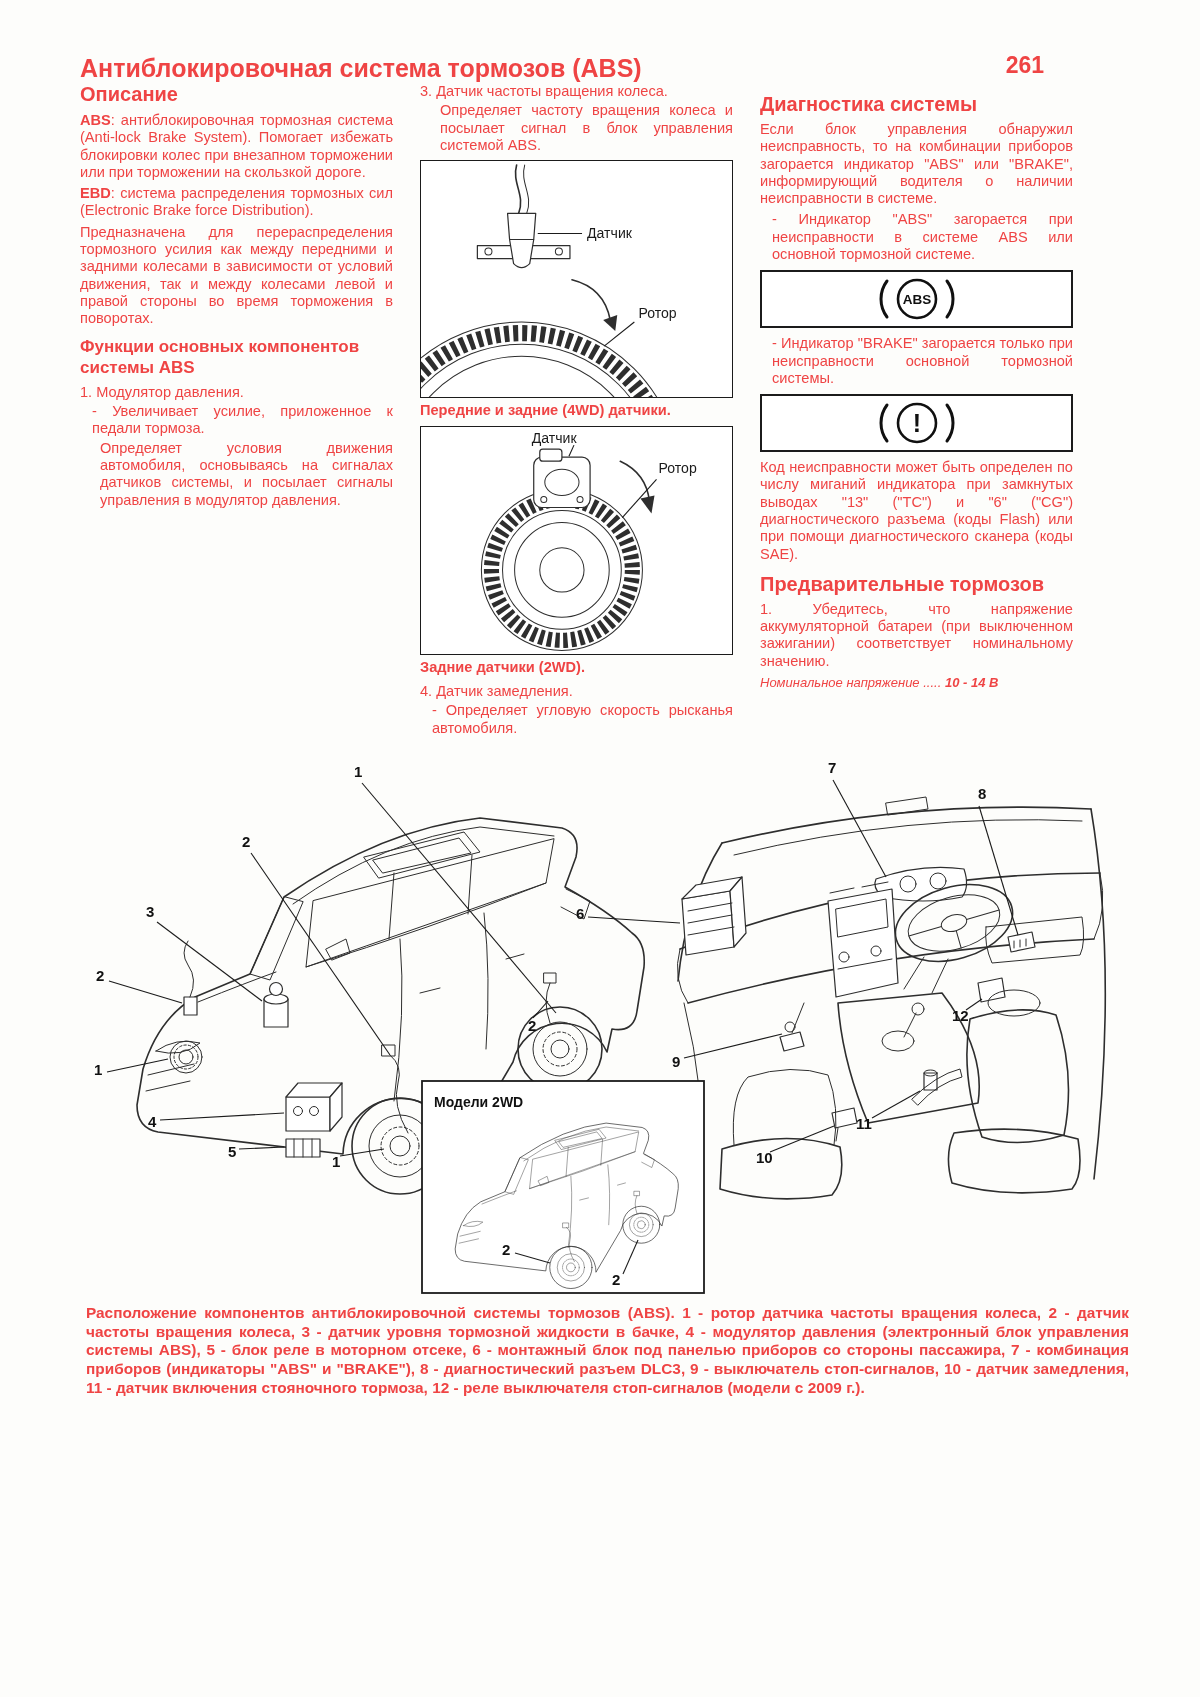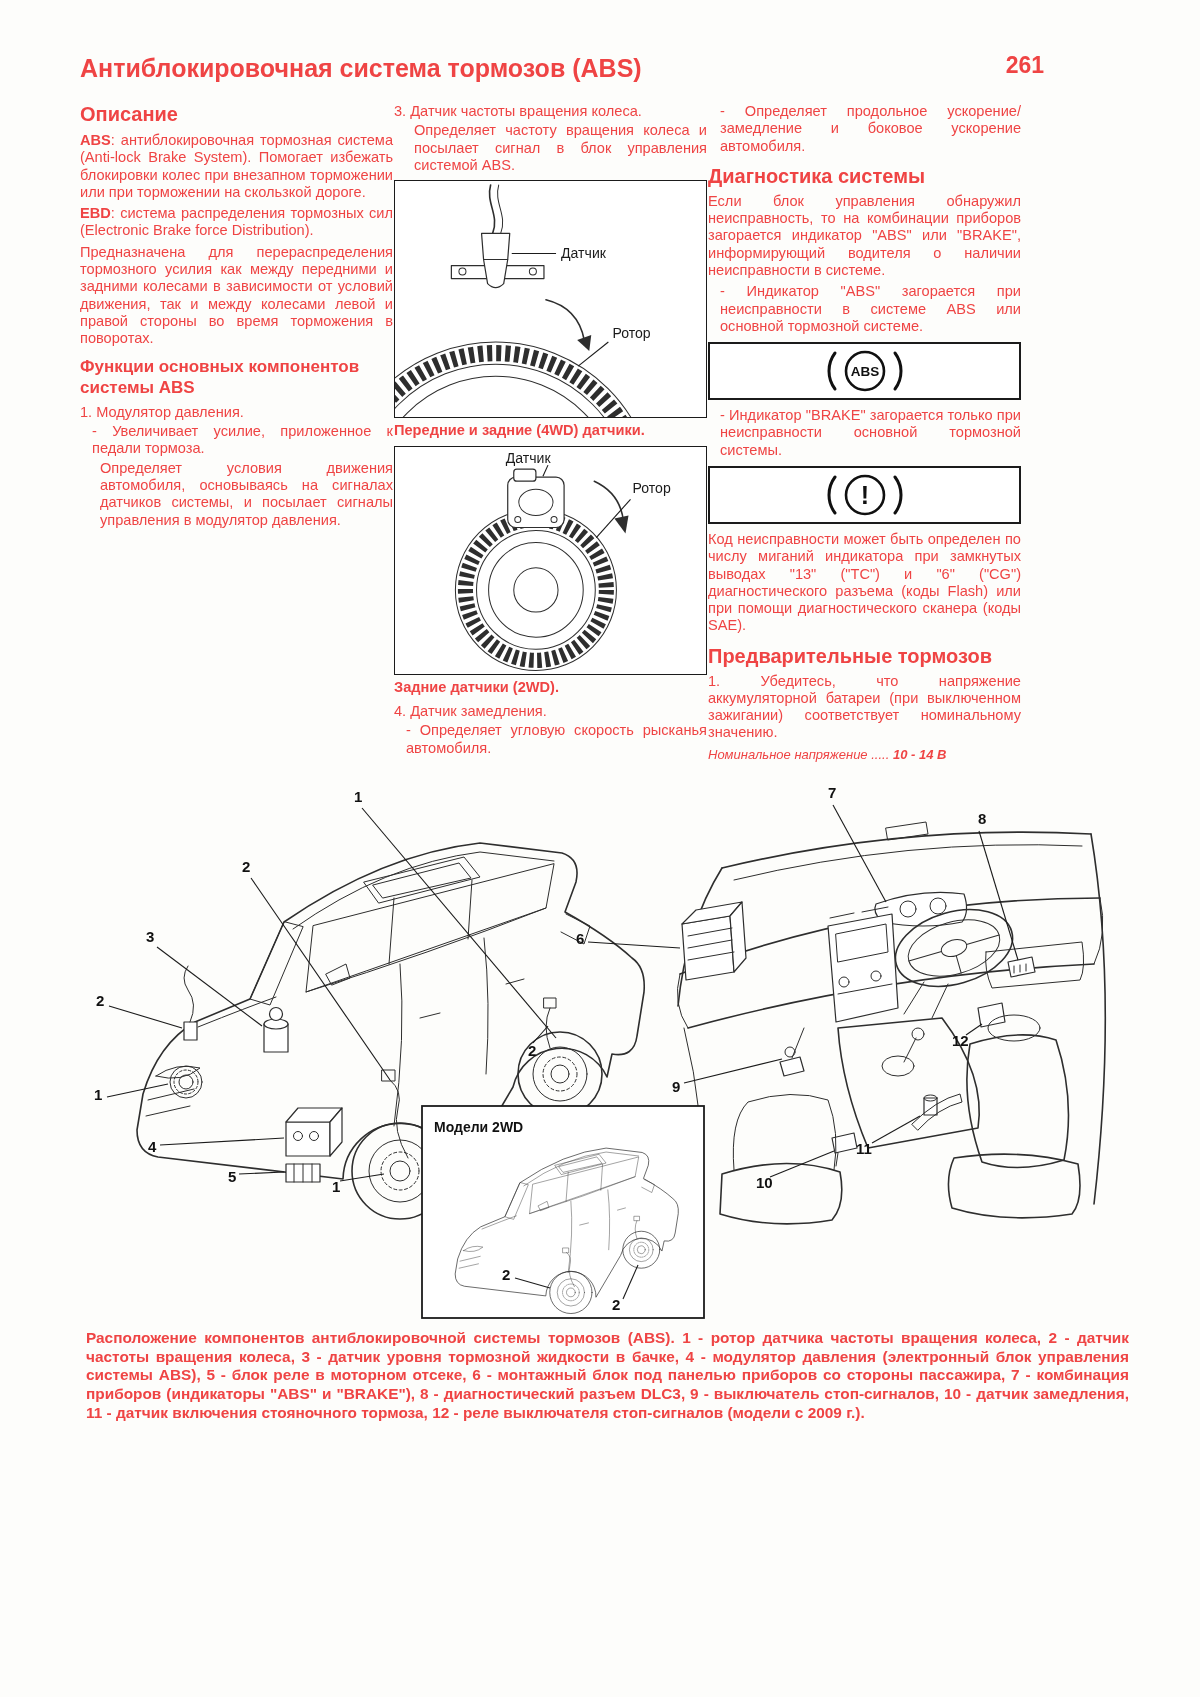--- a/index.html
+++ b/index.html
@@ -4,21 +4,21 @@
 <style>
   * { margin:0; padding:0; box-sizing:border-box; }
   html,body { background:#ffffff; }
   .page {
     width:1200px; height:1697px; background:#fdfdfb; color:#ef4444;
     font-family:"Liberation Sans","DejaVu Sans",sans-serif;
     position:relative; padding:54px 86px 0 80px; overflow:hidden;
   }
   .page-number { position:absolute; top:52px; right:156px; font-size:23px; font-weight:700; }
   .main-title { font-size:25px; font-weight:700; }
-  .columns { display:flex; gap:1px; margin-top:20px; width:966px; }
+  .columns { display:flex; gap:27px; width:966px; }
   .col { width:313px; flex:0 0 313px; }
   .h1 { font-size:20px; font-weight:700; margin:0 0 6px; }
   .h1t { font-size:20px; font-weight:700; margin:10px 0 5px; }
   .h2 { font-size:17px; font-weight:700; line-height:1.22; margin:10px 0 5px; }
   p.b { font-size:14.6px; line-height:1.185; text-align:justify; }
   p.b + p.b { margin-top:2px; }
   .ind { padding-left:20px; }
   .dash { padding-left:12px; }
   .gap4 { margin-top:4px !important; }
   .figbox { border:1.6px solid #1b1b1b; background:#fff; width:100%; margin-top:6px; }
@@ -124,21 +124,20 @@
           <line class="leader" x1="234" y1="52" x2="200" y2="90"></line>
         </svg>
       </div>
       <div class="figcap">Задние датчики (2WD).</div>
 
       <p class="b">4. Датчик замедления.</p>
       <p class="b dash">- Определяет угловую скорость рысканья автомобиля.</p>
     </section>
 
     <section class="col">
-      <p class="b dash">- Определяет продольное ускорение/замедление и боковое ускорение автомобиля.</p>
       <h2 class="h1t">Диагностика системы</h2>
       <p class="b">Если блок управления обнаружил неисправность, то на комбинации приборов загорается индикатор "ABS" или "BRAKE", информирующий водителя о наличии неисправности в системе.</p>
       <p class="b dash gap4">- Индикатор "ABS" загорается при неисправности в системе ABS или основной тормозной системе.</p>
 
       <div class="lampbox">
         <svg width="132" height="46" viewBox="0 0 132 46">
           <path class="lamp" d="M36,5 A30,30 0 0 0 36,41"></path>
           <path class="lamp" d="M96,5 A30,30 0 0 1 96,41"></path>
           <circle class="lamp2" cx="66" cy="23" r="19"></circle>
           <text class="lamptext" x="66" y="28" text-anchor="middle">ABS</text>

